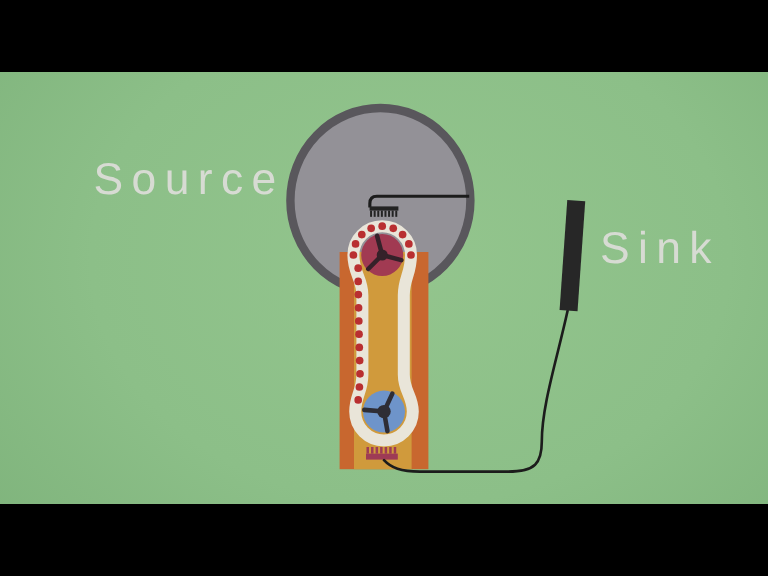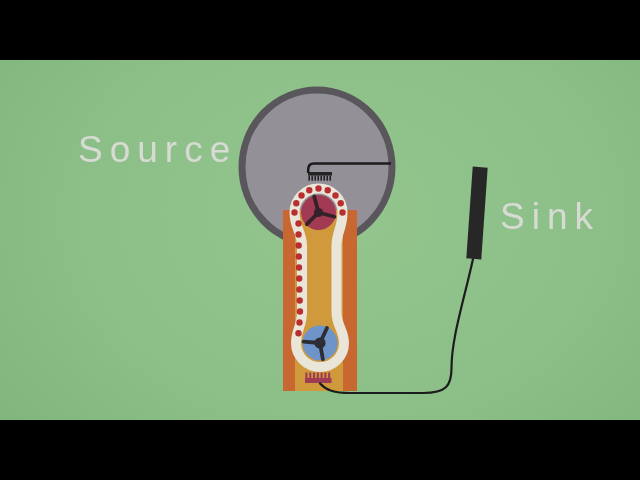--- a/index.html
+++ b/index.html
@@ -11,21 +11,21 @@
   }
   .letterbox{position:absolute;left:0;width:640px;height:60px;background:#000;}
   .letterbox.top{top:0;}
   .letterbox.bottom{top:420px;}
   .scene-svg{position:absolute;left:0;top:0;}
   .label{
     position:absolute;color:#d7dbd3;font-size:37px;line-height:37px;
     letter-spacing:7px;font-weight:400;user-select:none;
   }
   .label-source{left:78px;top:131px;}
-  .label-sink{left:500px;top:198px;}
+  .label-sink{left:500px;top:188px;}
 </style>
 </head>
 <body>
 
 <div class="stage">
 
   <svg class="scene-svg" width="640" height="480" viewBox="0 0 640 480">
 
     <ellipse cx="317" cy="167" rx="75" ry="77" stroke-width="7" fill="#939197" stroke="#59575c"></ellipse>
 

